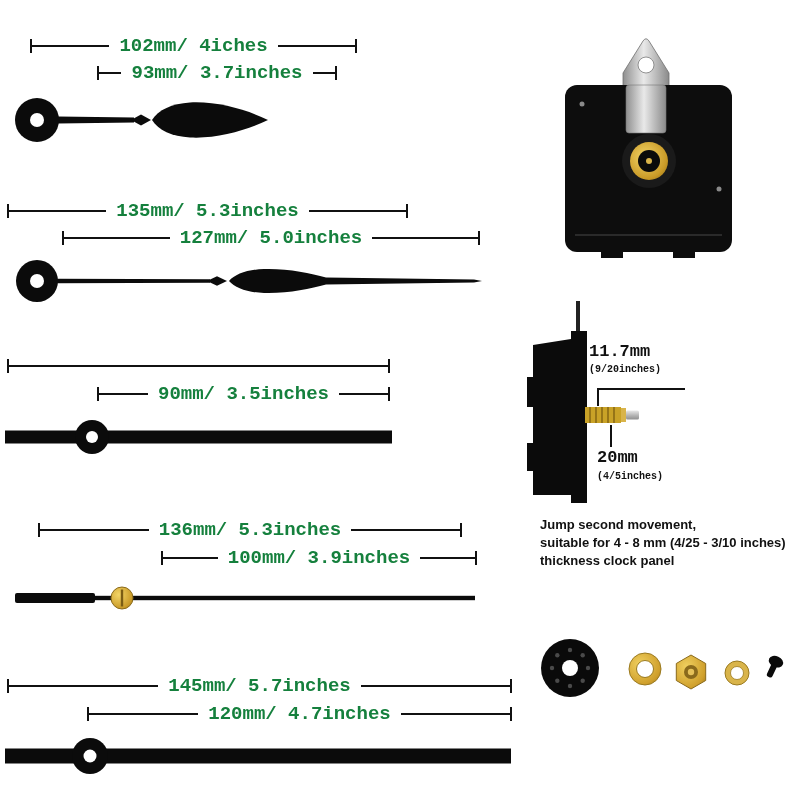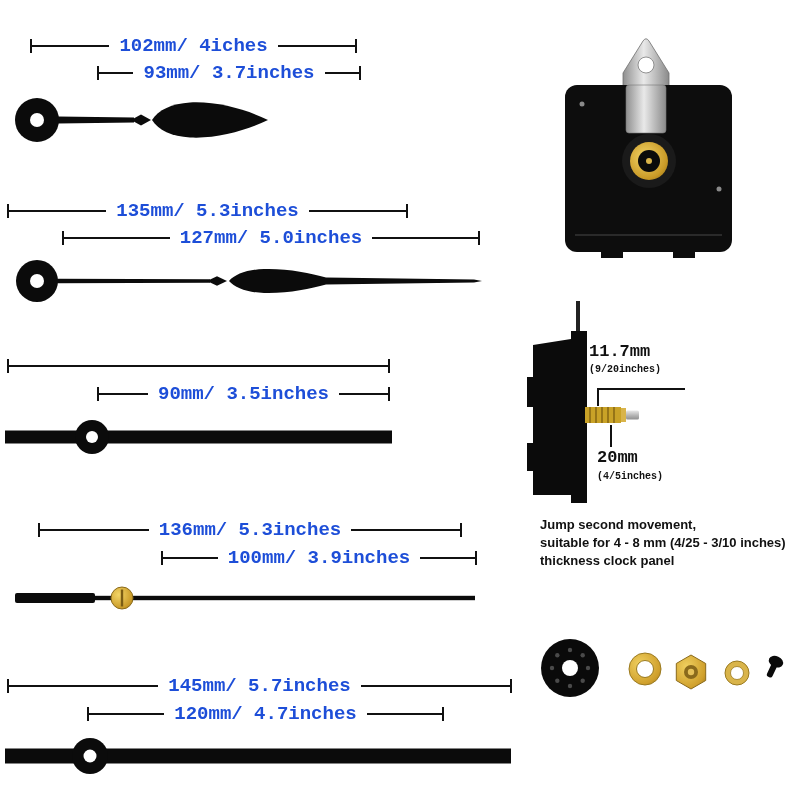--- a/index.html
+++ b/index.html
@@ -2,41 +2,41 @@
 <html><head>
 <meta charset="utf-8">
 <style>
   *{margin:0;padding:0;box-sizing:border-box}
   html,body{background:#fff}
   #canvas{position:relative;width:800px;height:800px;background:#fff;overflow:hidden;
           font-family:"Liberation Mono","DejaVu Sans Mono",monospace;color:#111}
   .dim{position:absolute;display:flex;align-items:center;height:18px}
   .tick{width:2px;height:14px;background:#111;flex:none}
   .dline{flex:1;height:2px;background:#111}
-  .dtext{flex:none;padding:0 10px;font-size:19px;font-weight:700;line-height:1;white-space:nowrap;color:#1d4ed8}
+  .dtext{flex:none;padding:0 10px;font-size:19px;font-weight:700;line-height:1;white-space:nowrap;color:#15803d}
   .hand{position:absolute}
   .label{position:absolute;font-size:17px;font-weight:700;white-space:nowrap;line-height:1.1}
   .label.paren{font-size:10px}
   .note{position:absolute;font-family:"Liberation Sans",sans-serif;font-size:13px;font-weight:700;
         line-height:1.4;width:262px;color:#111}
   .ann{position:absolute;background:#111}
 </style>
 </head>
 <body>
 
 <div id="canvas">
 
   <div class="dim" style="left:30px;top:37px;width:327px;">
     <span class="tick"></span>
       <span class="dline"></span>
     <span class="dtext">102mm/ 4iches</span>
     <span class="dline"></span>
       <span class="tick"></span>
   </div>
-  <div class="dim" style="left:97px;top:64px;width:264px;">
+  <div class="dim" style="left:97px;top:64px;width:240px;">
     <span class="tick"></span>
       <span class="dline"></span>
     <span class="dtext">93mm/ 3.7inches</span>
     <span class="dline"></span>
       <span class="tick"></span>
   </div>
   <svg class="hand" style="left:12px;top:90px" width="270" height="60" viewBox="0 0 270 60">
     <circle cx="25" cy="30" r="22" fill="#0b0b0b"></circle>
     <circle cx="25" cy="30" r="7" fill="#fff"></circle>
     <path d="M46 26.5 L122 27.5 L122 32.5 L46 33.5 Z" fill="#0b0b0b"></path>
@@ -218,21 +218,21 @@
     </g>
   </svg>
 
   <div class="dim" style="left:7px;top:677px;width:505px;">
     <span class="tick"></span>
       <span class="dline"></span>
     <span class="dtext">145mm/ 5.7inches</span>
     <span class="dline"></span>
       <span class="tick"></span>
   </div>
-  <div class="dim" style="left:87px;top:705px;width:357px;">
+  <div class="dim" style="left:87px;top:705px;width:425px;">
     <span class="tick"></span>
       <span class="dline"></span>
     <span class="dtext">120mm/ 4.7inches</span>
     <span class="dline"></span>
       <span class="tick"></span>
   </div>
   <svg class="hand" style="left:4px;top:728px" width="515" height="56" viewBox="0 0 515 56">
     <rect x="1" y="20.5" width="506" height="15" fill="#0b0b0b"></rect>
     <circle cx="86" cy="28" r="18" fill="#0b0b0b"></circle>
     <circle cx="86" cy="28" r="6.5" fill="#fff"></circle>

